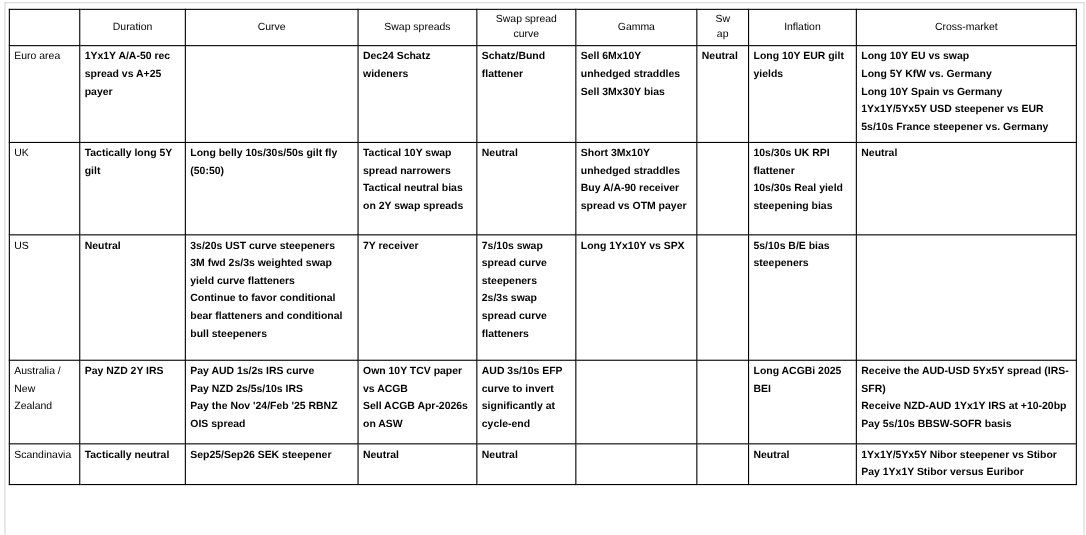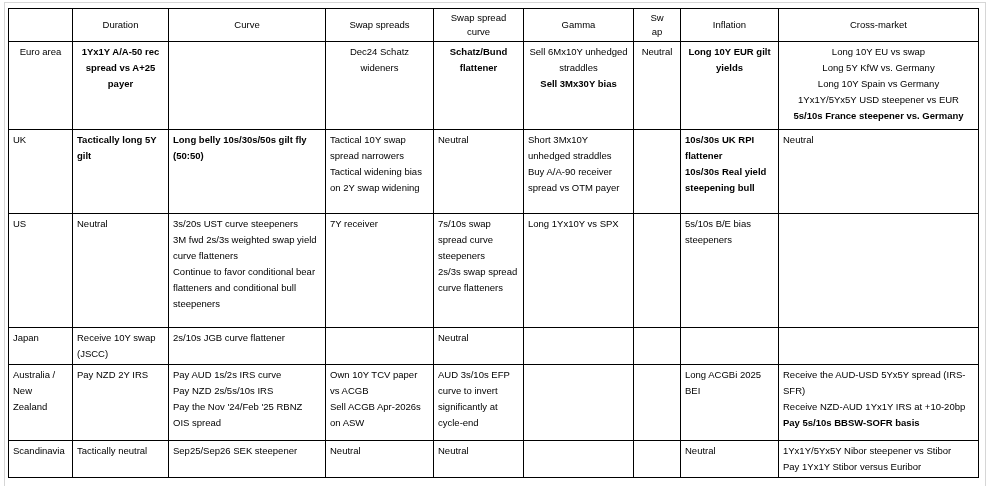--- a/index.html
+++ b/index.html
@@ -39,21 +39,21 @@
   }
   table.positions th{
     font-weight:normal;
     text-align:center;
     vertical-align:middle;
     line-height:14px;
     height:30px;
     padding:1px 14px;
   }
   td.region-cell{padding-right:2px;}
-  .entry{margin:0;}
+  .entry{margin:0;font-weight:bold;}
   .entry.em{font-weight:bold;}
 </style>
 </head>
 <body>
 
 <div class="page-frame"></div>
 
 <table class="positions">
   <colgroup>
       <col style="width: 64px;">
@@ -73,21 +73,21 @@
         <th>Curve</th>
         <th>Swap spreads</th>
         <th>Swap spread curve</th>
         <th>Gamma</th>
         <th>Swap</th>
         <th>Inflation</th>
         <th>Cross-market</th>
       </tr>
   </thead>
   <tbody>
-      <tr style="height: 88px; text-align: center;">
+      <tr style="height: 88px;">
         <td class="region-cell">Euro area</td>
         <td>
           <div class="entry em">1Yx1Y A/A-50 rec spread vs A+25 payer</div>
         </td>
         <td></td>
         <td>
           <div class="entry">Dec24 Schatz wideners</div>
         </td>
         <td>
           <div class="entry em">Schatz/Bund flattener</div>
@@ -113,33 +113,33 @@
       <tr style="height: 84px;">
         <td class="region-cell">UK</td>
         <td>
           <div class="entry em">Tactically long 5Y gilt</div>
         </td>
         <td>
           <div class="entry em">Long belly 10s/30s/50s gilt fly (50:50)</div>
         </td>
         <td>
           <div class="entry">Tactical 10Y swap spread narrowers</div>
-          <div class="entry">Tactical widening bias on 2Y swap widening</div>
+          <div class="entry">Tactical neutral bias on 2Y swap spreads</div>
         </td>
         <td>
           <div class="entry">Neutral</div>
         </td>
         <td>
           <div class="entry">Short 3Mx10Y unhedged straddles</div>
           <div class="entry">Buy A/A-90 receiver spread vs OTM payer</div>
         </td>
         <td></td>
         <td>
           <div class="entry em">10s/30s UK RPI flattener</div>
-          <div class="entry em">10s/30s Real yield steepening bull</div>
+          <div class="entry em">10s/30s Real yield steepening bias</div>
         </td>
         <td>
           <div class="entry">Neutral</div>
         </td>
       </tr>
       <tr style="height: 114px;">
         <td class="region-cell">US</td>
         <td>
           <div class="entry">Neutral</div>
         </td>
@@ -155,37 +155,20 @@
           <div class="entry">7s/10s swap spread curve steepeners</div>
           <div class="entry">2s/3s swap spread curve flatteners</div>
         </td>
         <td>
           <div class="entry">Long 1Yx10Y vs SPX</div>
         </td>
         <td></td>
         <td>
           <div class="entry">5s/10s B/E bias steepeners</div>
         </td>
-        <td></td>
-      </tr>
-      <tr style="height: 32px;">
-        <td class="region-cell">Japan</td>
-        <td>
-          <div class="entry">Receive 10Y swap (JSCC)</div>
-        </td>
-        <td>
-          <div class="entry">2s/10s JGB curve flattener</div>
-        </td>
-        <td></td>
-        <td>
-          <div class="entry">Neutral</div>
-        </td>
-        <td></td>
-        <td></td>
-        <td></td>
         <td></td>
       </tr>
       <tr style="height: 76px;">
         <td class="region-cell">Australia / New Zealand</td>
         <td>
           <div class="entry">Pay NZD 2Y IRS</div>
         </td>
         <td>
           <div class="entry">Pay AUD 1s/2s IRS curve</div>
           <div class="entry">Pay NZD 2s/5s/10s IRS</div>

